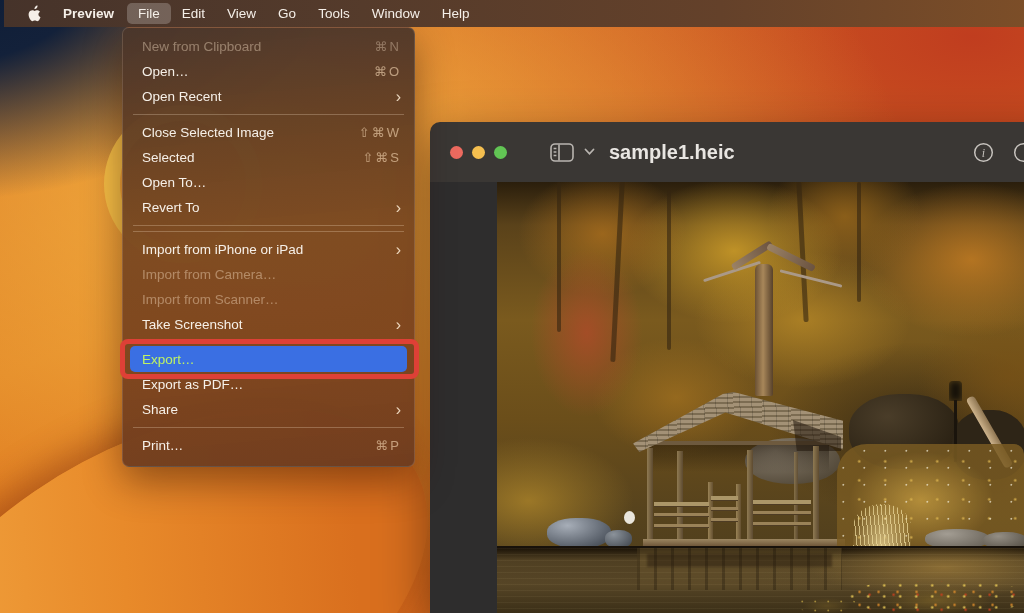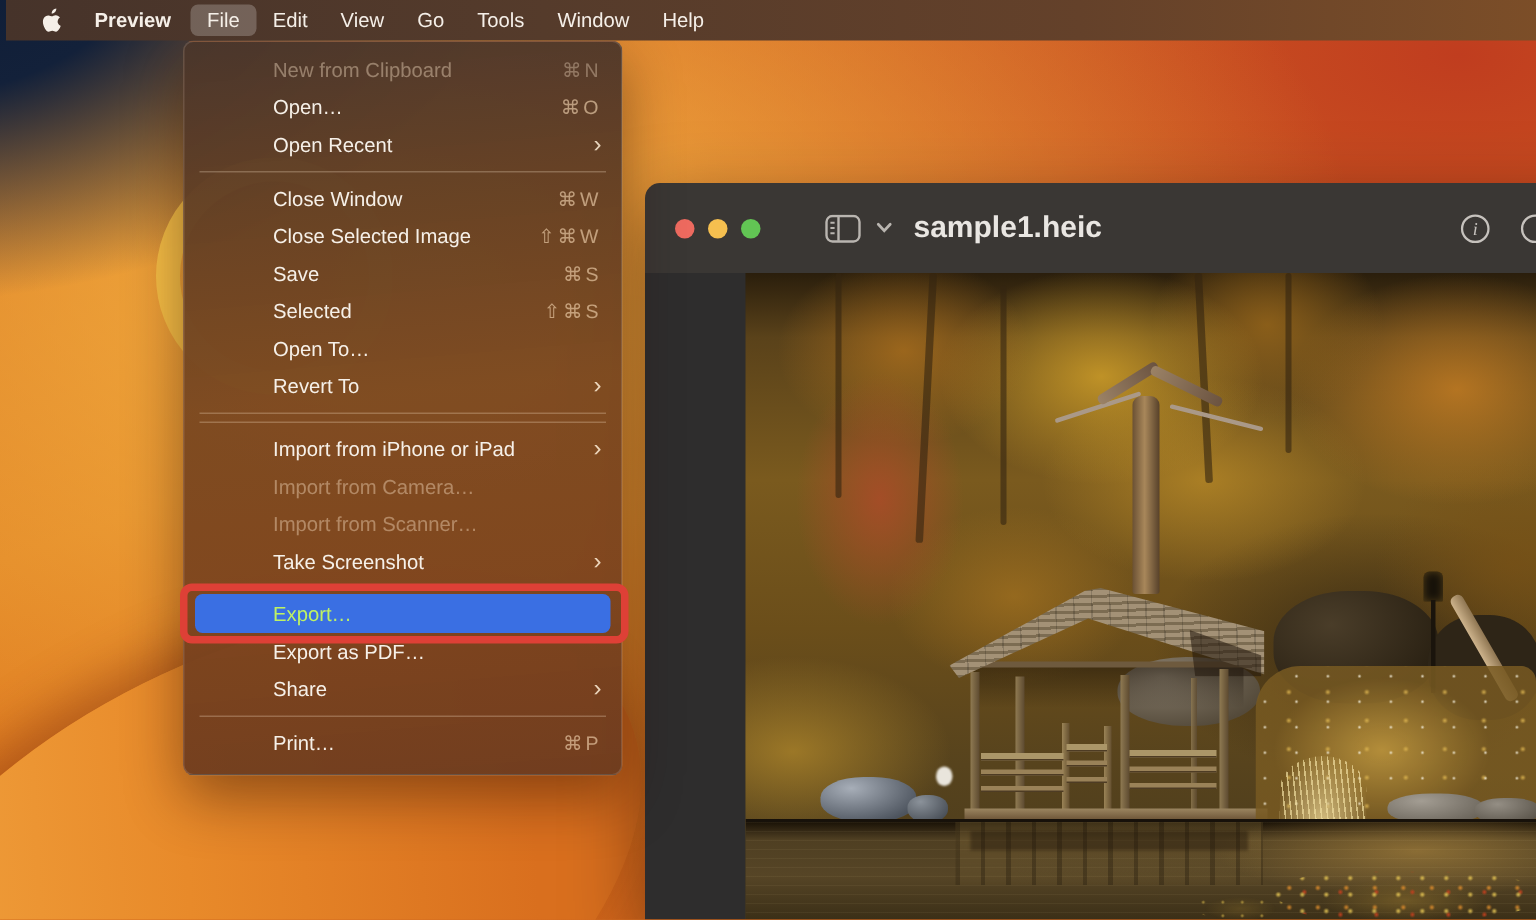--- a/index.html
+++ b/index.html
@@ -33,21 +33,21 @@
 
   
   .menu-panel { position:absolute; left:122px; top:27px; width:293px; z-index:50;
     padding:6px 0 8px; border-radius:7px;
     background:linear-gradient(175deg, rgba(74,54,44,.97) 0%, rgba(97,62,36,.96) 22%,
       rgba(121,71,32,.95) 48%, rgba(123,67,30,.95) 72%, rgba(110,60,31,.97) 100%);
     border:1px solid rgba(255,255,255,.13);
     box-shadow:0 14px 38px rgba(40,10,0,.45); }
   .mrow { height:25px; display:flex; align-items:center; justify-content:space-between;
     padding:0 13px 0 19px; font-size:13.5px; color:#f6f0e8; }
-  .mrow .lbl { white-space:nowrap;margin-left:40px; }
+  .mrow .lbl { white-space:nowrap; }
   .mrow .tr { color:rgba(255,226,190,.58); font-size:13px; letter-spacing:2px; }
   .mrow .tr.chev { color:rgba(255,238,215,.85); font-size:16px; letter-spacing:0; line-height:1; }
   .mrow.dis .lbl { color:rgba(255,232,205,.40); }
   .mrow.dis .tr { color:rgba(255,232,205,.35); }
   .msep { height:1px; margin:5px 10px; background:rgba(255,235,210,.26); }
   .export-wrap { position:relative; margin-top:9px; }
   .mrow.highlight { height:26px; margin:0 7px; padding:0 8px 0 12px;
     background:#3a6fe3; border-radius:5px; color:#bef264; }
   .annotation-box { position:absolute; left:-3px; right:-5px; top:-7px; bottom:-7px;
     border:5px solid #de4036; border-radius:8px; pointer-events:none; }
@@ -294,30 +294,22 @@
   <div class="mrow">
     <span class="lbl">Open…</span>
     <span class="tr sc">⌘O</span>
   </div>
   <div class="mrow">
     <span class="lbl">Open Recent</span>
     <span class="tr chev">›</span>
   </div>
   <div class="msep"></div>
   <div class="mrow">
-    <span class="lbl">Close Window</span>
-    <span class="tr sc">⌘W</span>
-  </div>
-  <div class="mrow">
     <span class="lbl">Close Selected Image</span>
     <span class="tr sc">⇧⌘W</span>
-  </div>
-  <div class="mrow">
-    <span class="lbl">Save</span>
-    <span class="tr sc">⌘S</span>
   </div>
   <div class="mrow">
     <span class="lbl">Selected</span>
     <span class="tr sc">⇧⌘S</span>
   </div>
   <div class="mrow">
     <span class="lbl">Open To…</span>
     <span class="tr"></span>
   </div>
   <div class="mrow">

